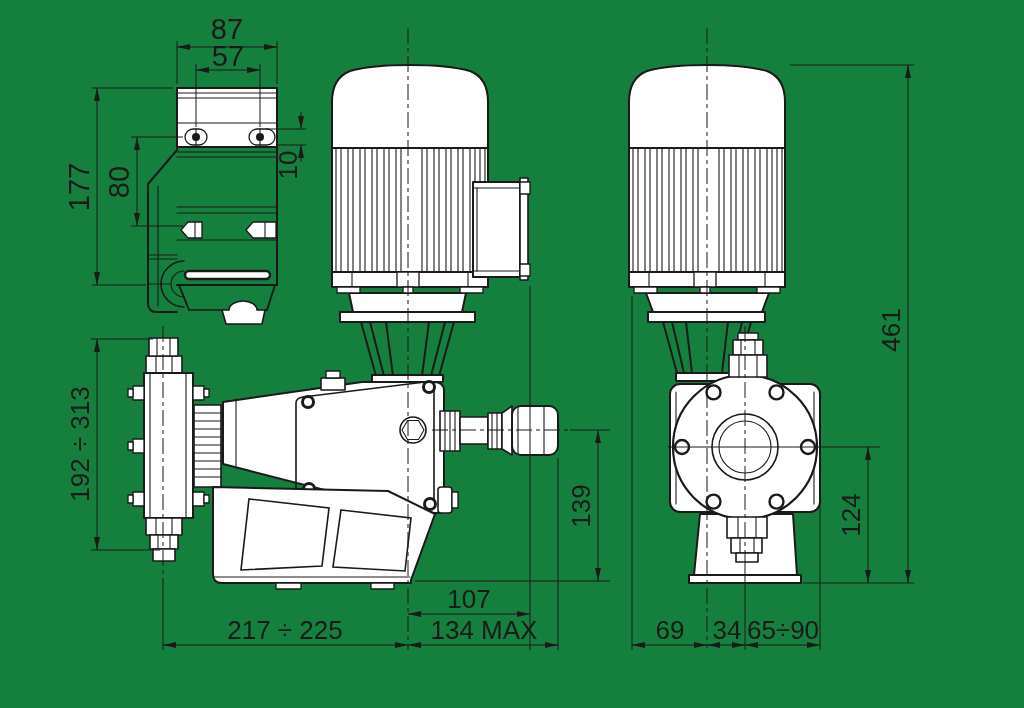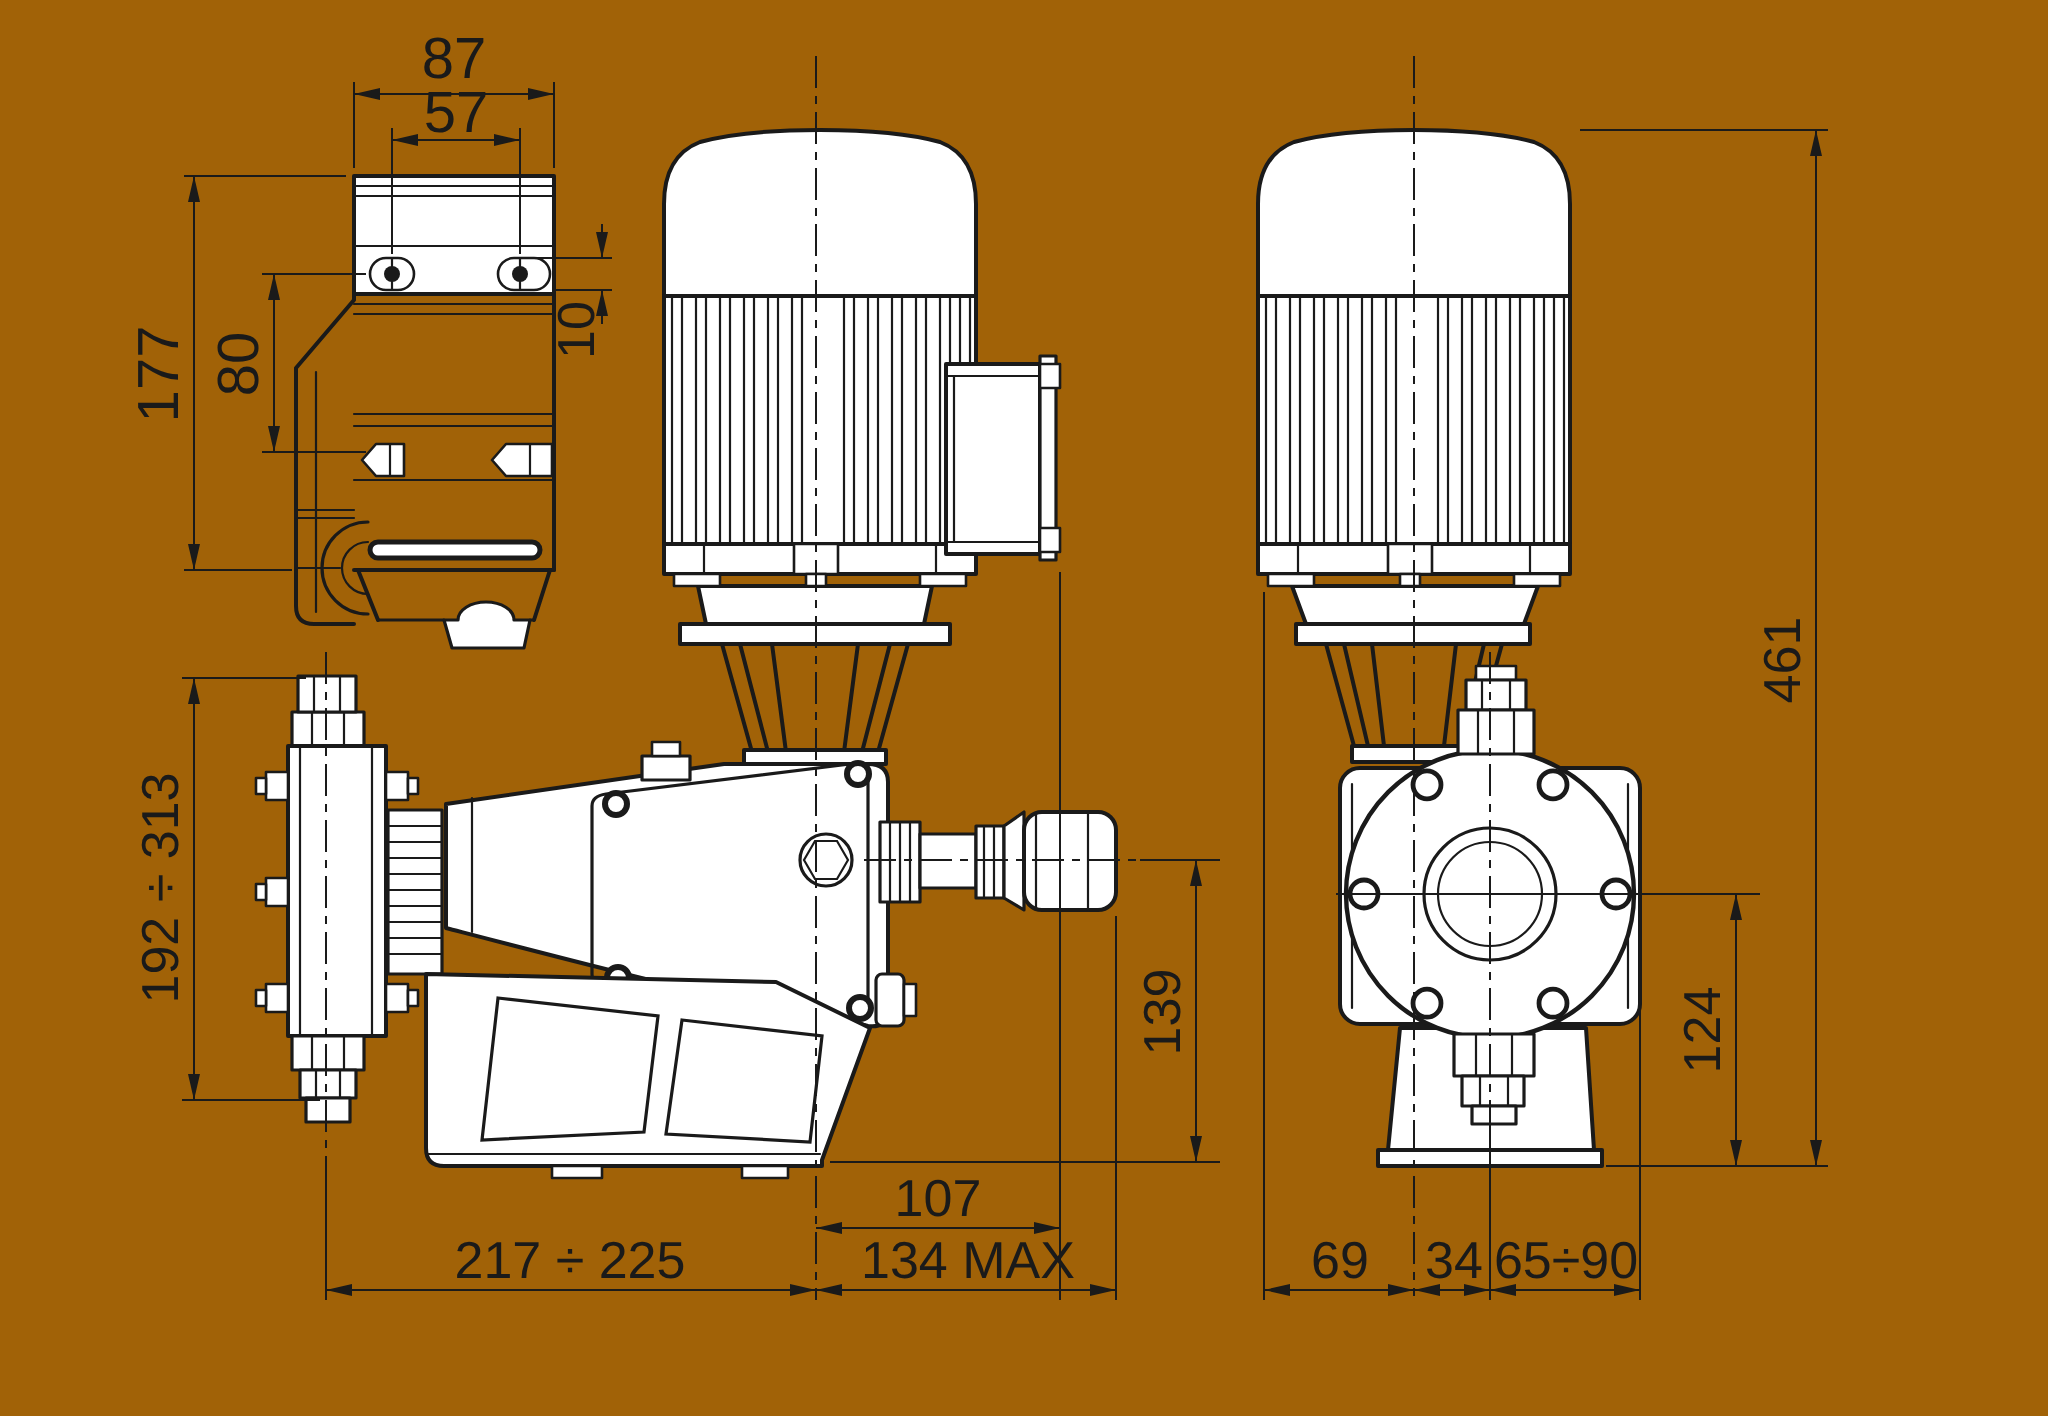--- a/index.html
+++ b/index.html
@@ -1,16 +1,16 @@
 <!DOCTYPE html>
 <html><head>
 <meta charset="utf-8">
 <style>
   html,body{margin:0;padding:0;background:#ffffff;}
-  #stage{position:relative;width:1024px;height:708px;background:#a16207;overflow:hidden;
+  #stage{position:relative;width:1024px;height:708px;background:#15803d;overflow:hidden;
          font-family:"Liberation Sans", sans-serif;}
   svg{display:block;}
   
   .ol  {fill:none;stroke:#1a1a1a;stroke-width:2;stroke-linejoin:round;stroke-linecap:round;}
   .olw {fill:#ffffff;stroke:#1a1a1a;stroke-width:2;stroke-linejoin:round;}
   .ow1 {fill:#ffffff;stroke:#1a1a1a;stroke-width:1.6;stroke-linejoin:round;}
   .ow2 {fill:#ffffff;stroke:#1a1a1a;stroke-width:1.3;stroke-linejoin:round;}
   .d1  {fill:none;stroke:#1a1a1a;stroke-width:1.1;stroke-linecap:round;}
   .d2  {fill:none;stroke:#1a1a1a;stroke-width:1.6;stroke-linecap:round;}
   .fin line{stroke:#1a1a1a;stroke-width:1.1;}

